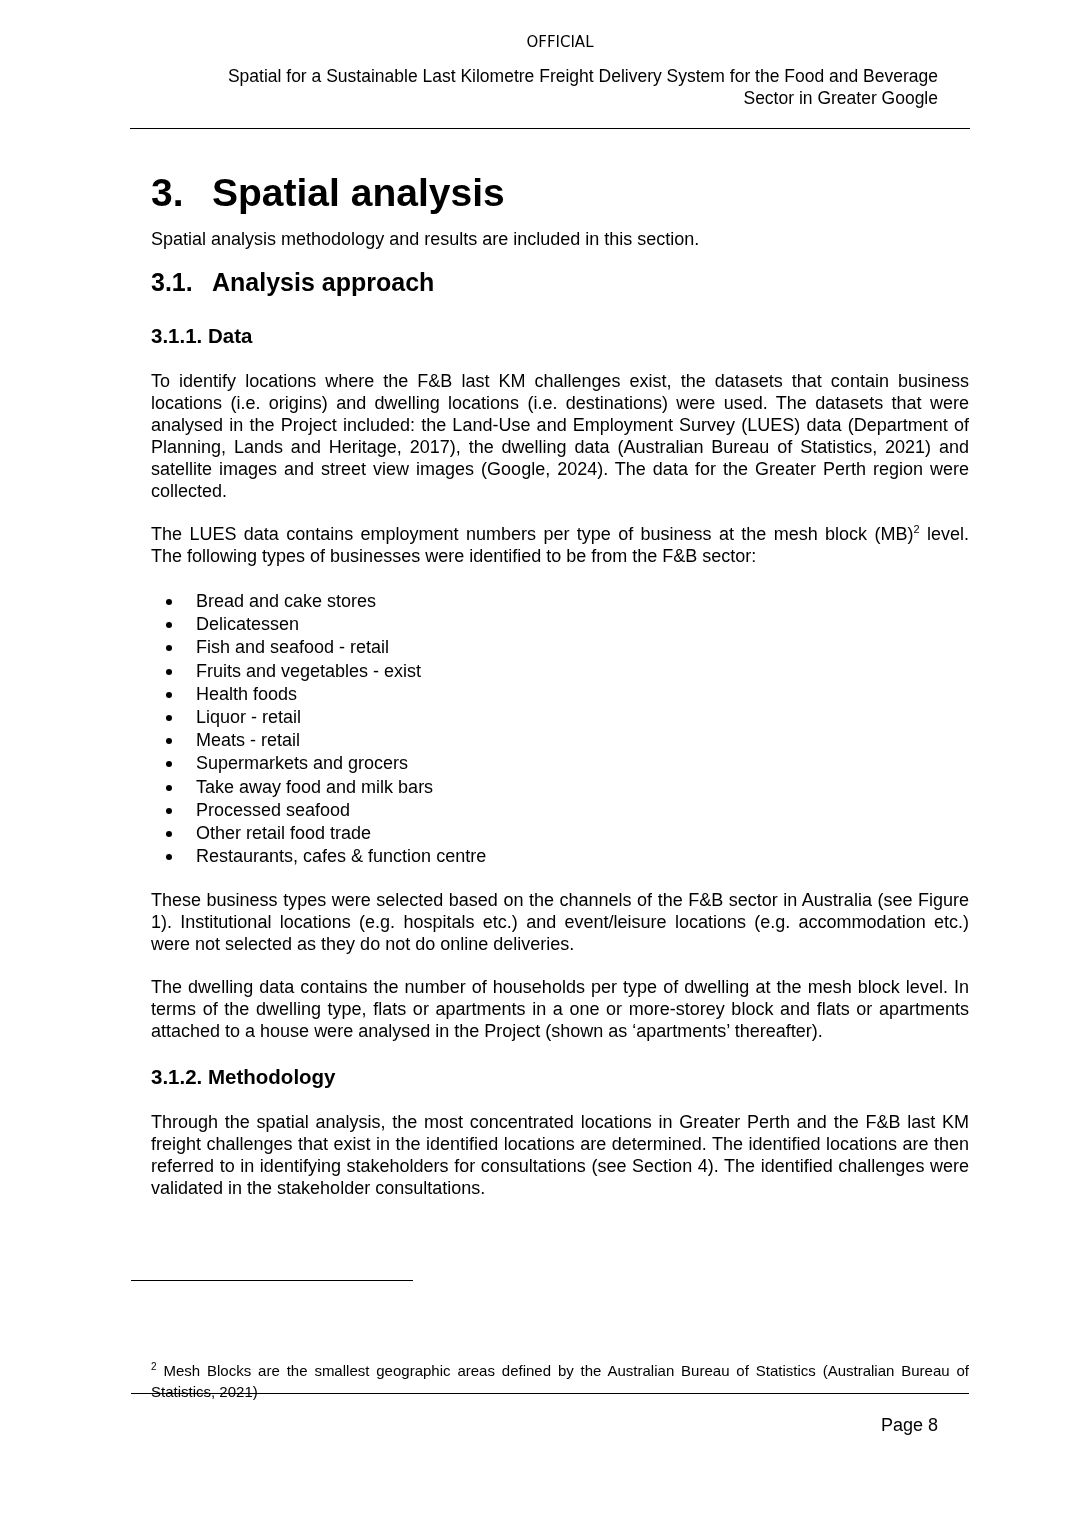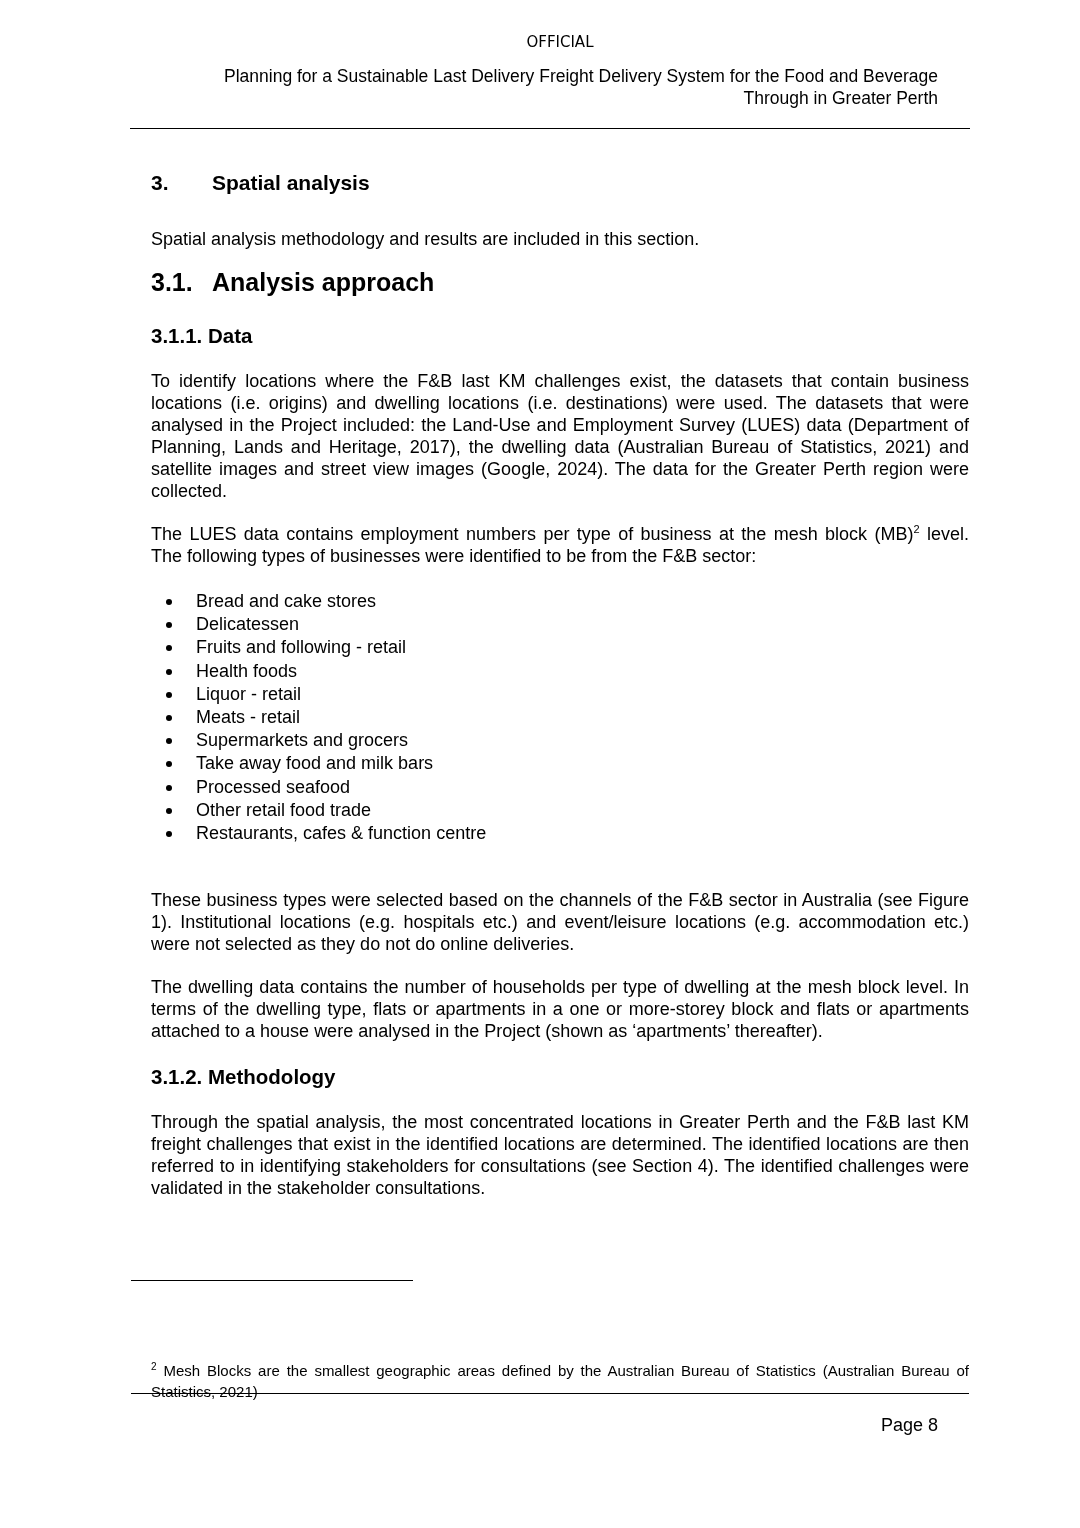--- a/index.html
+++ b/index.html
@@ -3,21 +3,21 @@
 <meta charset="utf-8">
 <style>
   html, body { margin: 0; padding: 0; background: #ffffff; }
   body { width: 1080px; height: 1528px; position: relative; overflow: hidden;
          font-family: "Liberation Sans", sans-serif; color: #000; }
   .abs { position: absolute; padding-left: 20px; }
   .classification { left: 0; width: 1080px; top: 33px; text-align: center; font-size: 15px;
                     font-family: "DejaVu Sans", sans-serif; letter-spacing: 0; }
   .header-title { right: 142px; top: 65px; text-align: right; font-size: 17.5px; line-height: 22px; width: 820px; }
   .header-rule { left: 130px; width: 820px; top: 128px; height: 0; border-top: 1.5px solid #000; }
-  .h1 { left: 131px; top: 171px; font-size: 21px; font-weight: bold; }
+  .h1 { left: 131px; top: 171px; font-size: 39px; font-weight: bold; }
   .h1 .num { display: inline-block; width: 61px; }
   .intro { left: 131px; top: 229px; font-size: 18px; }
   .h2 { left: 131px; top: 268px; font-size: 25px; font-weight: bold; }
   .h2 .num { display: inline-block; width: 61px; }
   .h3 { left: 131px; top: 324px; font-size: 20.5px; font-weight: bold; }
   .para { left: 131px; width: 818px; font-size: 18px; line-height: 22px; text-align: justify; }
   .para sup { font-size: 11px; line-height: 0; }
   .bullets { left: 163px; top: 590px; margin: 0; padding: 0; list-style: none; font-size: 18px; line-height: 23.2px; }
   .bullets li { position: relative; padding-left: 33px; }
   .bullets li .dot { position: absolute; left: 3px; top: 9px; width: 6px; height: 6px; border-radius: 50%; background: #000; }
@@ -25,42 +25,43 @@
   .footnote { left: 131px; top: 1356px; width: 818px; font-size: 15px; line-height: 21px; text-align: justify; }
   .footnote sup { font-size: 10px; }
   .footer-rule { left: 131px; top: 1393px; width: 818px; border-top: 1.5px solid #000; }
   .page-num { right: 142px; top: 1415px; font-size: 18px; }
 </style>
 </head>
 <body>
 
 <div class="abs classification">OFFICIAL</div>
 <div class="abs header-title">
-  <div>Planning for a Sustainable Last Delivery Freight Delivery System for the Food and Beverage</div>
-  <div>Through in Greater Perth</div>
+  <div>Spatial for a Sustainable Last Kilometre Freight Delivery System for the Food and Beverage</div>
+  <div>Sector in Greater Google</div>
 </div>
 <div class="abs header-rule"></div>
 
 <div class="abs h1">
   <span class="num">3.</span><span>Spatial analysis</span>
 </div>
 <div class="abs intro">Spatial analysis methodology and results are included in this section.</div>
 
 <div class="abs h2">
   <span class="num">3.1.</span><span>Analysis approach</span>
 </div>
 
 <div class="abs h3">3.1.1. Data</div>
 <div class="abs para" style="top:370px;">To identify locations where the F&amp;B last KM challenges exist, the datasets that contain business locations (i.e. origins) and dwelling locations (i.e. destinations) were used. The datasets that were analysed in the Project included: the Land-Use and Employment Survey (LUES) data (Department of Planning, Lands and Heritage, 2017), the dwelling data (Australian Bureau of Statistics, 2021) and satellite images and street view images (Google, 2024). The data for the Greater Perth region were collected.</div>
 <div class="abs para" style="top:523px;"><span>The LUES data contains employment numbers per type of business at the mesh block (MB)</span><sup>2</sup><span> level. The following types of businesses were identified to be from the F&amp;B sector:</span></div>
 
 <ul class="abs bullets">
   <li><span class="dot"></span><span>Bread and cake stores</span></li>
   <li><span class="dot"></span><span>Delicatessen</span></li>
-  <li><span class="dot"></span><span>Fruits and following - retail</span></li>
+  <li><span class="dot"></span><span>Fish and seafood - retail</span></li>
+  <li><span class="dot"></span><span>Fruits and vegetables - exist</span></li>
   <li><span class="dot"></span><span>Health foods</span></li>
   <li><span class="dot"></span><span>Liquor - retail</span></li>
   <li><span class="dot"></span><span>Meats - retail</span></li>
   <li><span class="dot"></span><span>Supermarkets and grocers</span></li>
   <li><span class="dot"></span><span>Take away food and milk bars</span></li>
   <li><span class="dot"></span><span>Processed seafood</span></li>
   <li><span class="dot"></span><span>Other retail food trade</span></li>
   <li><span class="dot"></span><span>Restaurants, cafes &amp; function centre</span></li>
 </ul>
 

